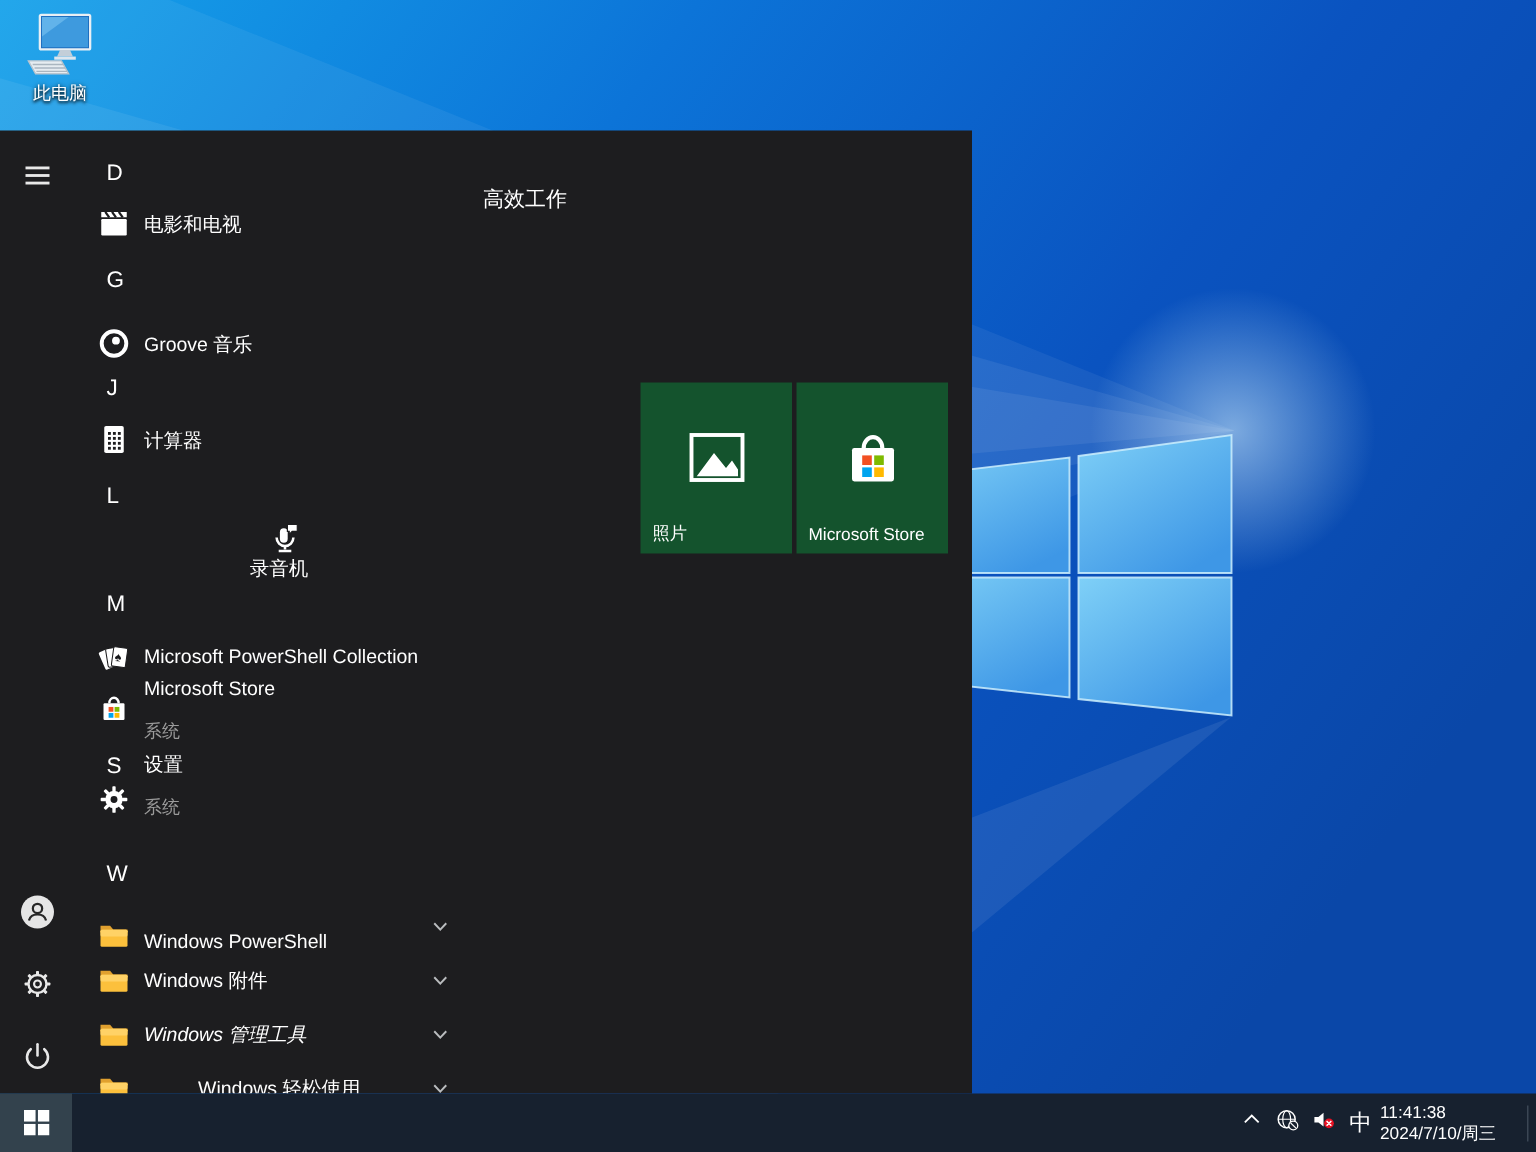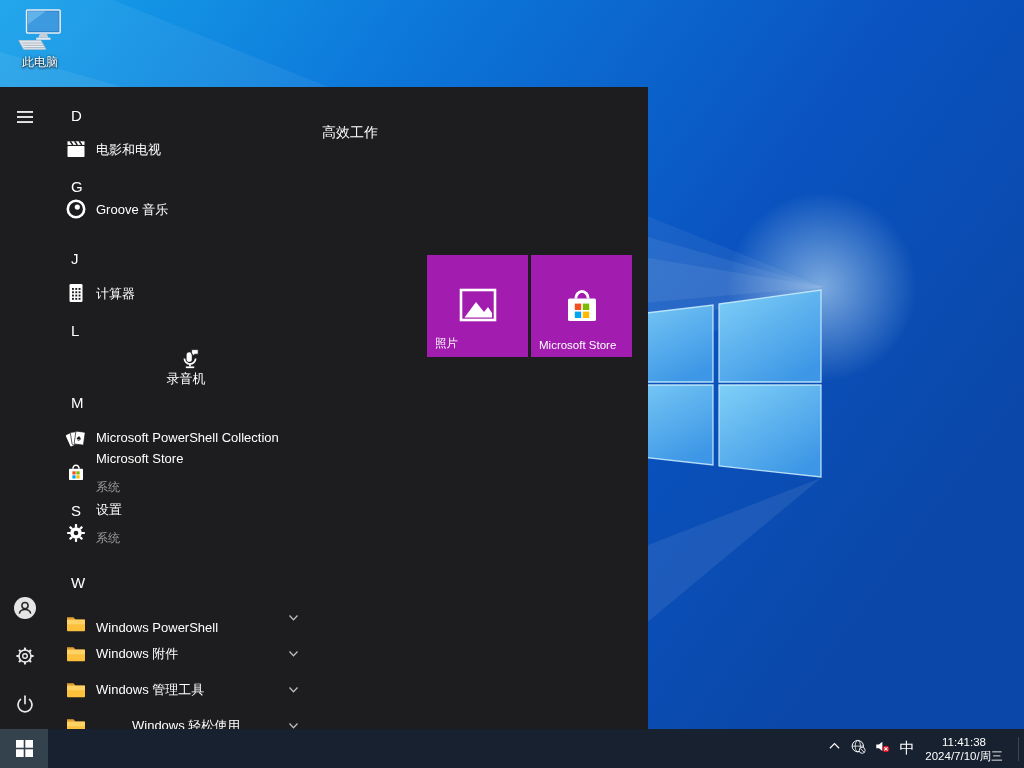--- a/index.html
+++ b/index.html
@@ -34,36 +34,36 @@
   .row .ric { width:24px; height:24px; margin-left:16px; flex:0 0 24px; }
   .row .ric svg { width:24px; height:24px; display:block; }
   .row .rtx { margin-left:8px; color:#fff; font-size:13px; line-height:15px; white-space:nowrap; }
   .row .rsub { display:block; color:#9b9b9b; font-size:12px; line-height:14px; margin-top:14px; }
   .row .chev { position:absolute; left:238px; top:50%; margin-top:-7px; width:15px; height:15px; }
   .row .chev svg { width:15px; height:15px; display:block; }
 
   
   #tile-area { position:absolute; left:320px; top:15px; width:328px; height:100%; }
   .tile-group-title { position:absolute; left:2px; top:22px; color:#fff; font-size:14px; cursor:default; }
-  .tile { position:absolute; top:153px; width:101px; height:102px; background:#a21caf; cursor:pointer; }
+  .tile { position:absolute; top:153px; width:101px; height:114px; background:#14532d; cursor:pointer; }
   .tile .ticon { position:absolute; left:50%; top:26px; transform:translateX(-50%); width:48px; height:48px; }
   .tile .ticon svg { width:48px; height:48px; display:block; }
   .tile .tlabel { position:absolute; left:8px; bottom:6px; color:#fff; font-size:11.5px; white-space:nowrap; }
 
   
   #taskbar { position:absolute; left:0; top:729px; width:1024px; height:39px; background:#17212f; }
   #start-button { position:absolute; left:0; top:0; width:48px; height:39px; background:#33424d;
      display:flex; align-items:center; justify-content:center; cursor:pointer; }
   #start-button svg { width:17px; height:17px; }
   #tray { position:absolute; right:0; top:0; height:39px; display:flex; align-items:center; }
   .tray-btn { width:24px; height:39px; display:flex; align-items:center; justify-content:center; cursor:pointer; }
   .tray-btn svg { width:17px; height:17px; }
   .tray-ime { width:26px; height:39px; color:#fff; font-size:15px; display:flex;
      align-items:center; justify-content:center; cursor:pointer; }
-  #clock { width:96px; text-align:center; color:#fff; cursor:pointer; padding-right:8px; }
+  #clock { width:96px; text-align:left; color:#fff; cursor:pointer; padding-right:8px; }
   #clock .t1 { font-size:11.5px; line-height:14px; }
   #clock .t2 { font-size:11.5px; line-height:14px; }
   #tray-sep { width:1px; height:24px; background:#3b4654; margin-left:2px; }
   #show-desktop { width:5px; height:39px; cursor:pointer; }
 </style>
 </head>
 <body>
 
 <div id="stage">
 
@@ -162,21 +162,21 @@
    <g stroke="#1d1d1f" stroke-width="1.5">
                 <line x1="6.2" y1="4.3" x2="8.8" y2="7.9"></line>
                 <line x1="10.7" y1="4.3" x2="13.3" y2="7.9"></line>
                 <line x1="15.2" y1="4.3" x2="17.8" y2="7.9"></line>
               </g>
             </svg>
           </span>
           <span class="rtx"><span>电影和电视</span></span>
         </div>
         <div class="sec" style="top: 88px;">G</div>
-        <div class="row" style="top: 104px; text-align: center;">
+        <div class="row" style="top: 124px; text-align: center;">
           <span class="ric">
             <svg viewBox="0 0 24 24">
               <circle cx="12" cy="12" r="8.2" fill="none" stroke="#fff" stroke-width="2.6"></circle>
               <circle cx="13.3" cy="10.1" r="2.6" fill="#fff"></circle>
             </svg>
           </span>
           <span class="rtx"><span>Groove 音乐</span></span>
         </div>
         <div class="sec" style="top: 160px;">J</div>
         <div class="row" style="top: 188px;">
@@ -283,21 +283,21 @@
    <rect x="3" y="8.8" width="18" height="4.5" rx="1" fill="#ffd266"></rect>
             </svg>
           </span>
           <span class="rtx"><span>Windows 附件</span></span>
           <span class="chev">
             <svg viewBox="0 0 15 15">
               <path d="M3.5 5.5 l4 4.2 4-4.2" fill="none" stroke="#b9bcbe" stroke-width="1.3"></path>
             </svg>
           </span>
         </div>
-        <div class="row" style="top: 584px;">
+        <div class="row" style="top: 584px; font-style: italic;">
           <span class="ric">
             <svg viewBox="0 0 24 24">
               <path d="M3 6.2 h6.4 l2.1 2.4 h9.5 v2 h-18 z" fill="#e0a02f"></path>
    <rect x="3" y="8.8" width="18" height="11.4" rx="1" fill="#fcc03c"></rect>
    <rect x="3" y="8.8" width="18" height="4.5" rx="1" fill="#ffd266"></rect>
             </svg>
           </span>
           <span class="rtx"><span>Windows 管理工具</span></span>
           <span class="chev">
             <svg viewBox="0 0 15 15">

